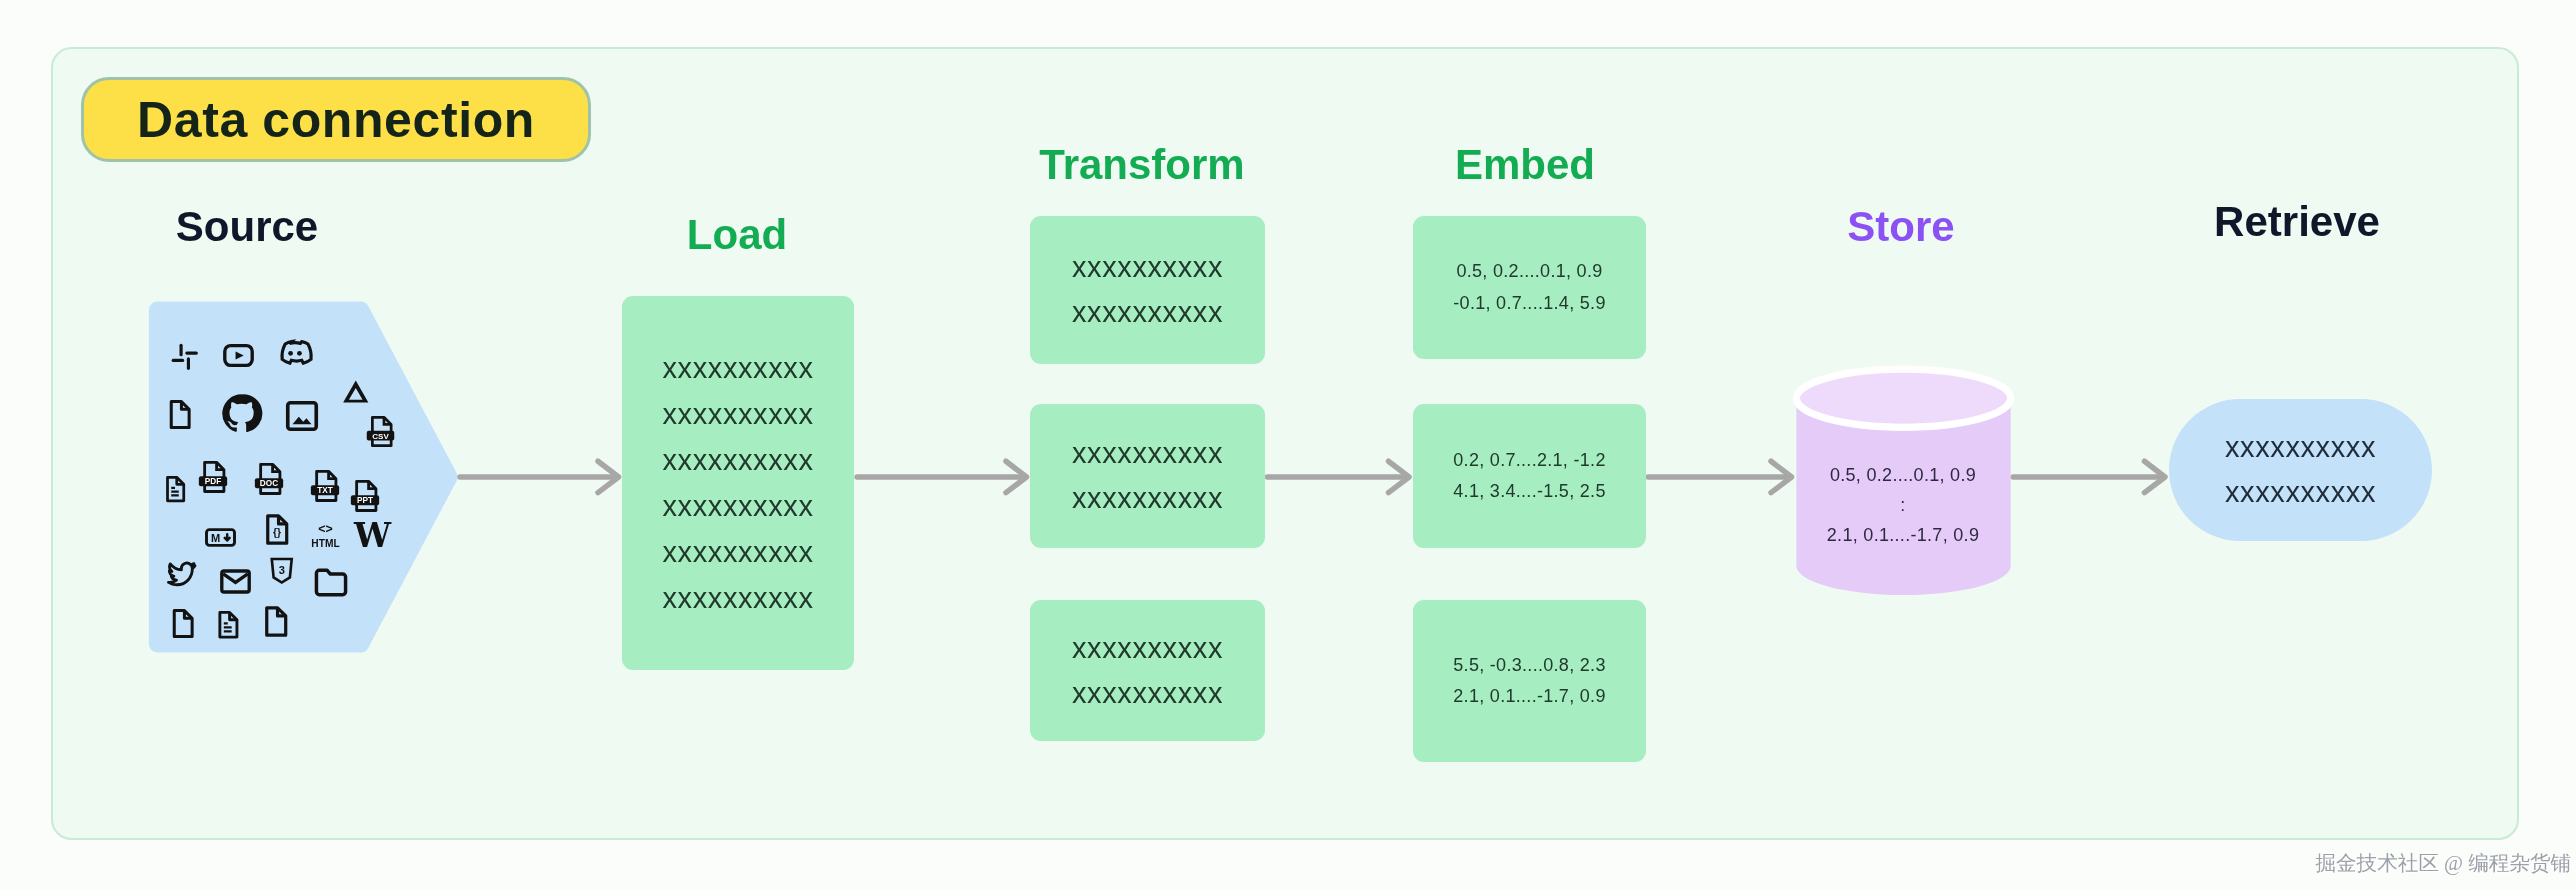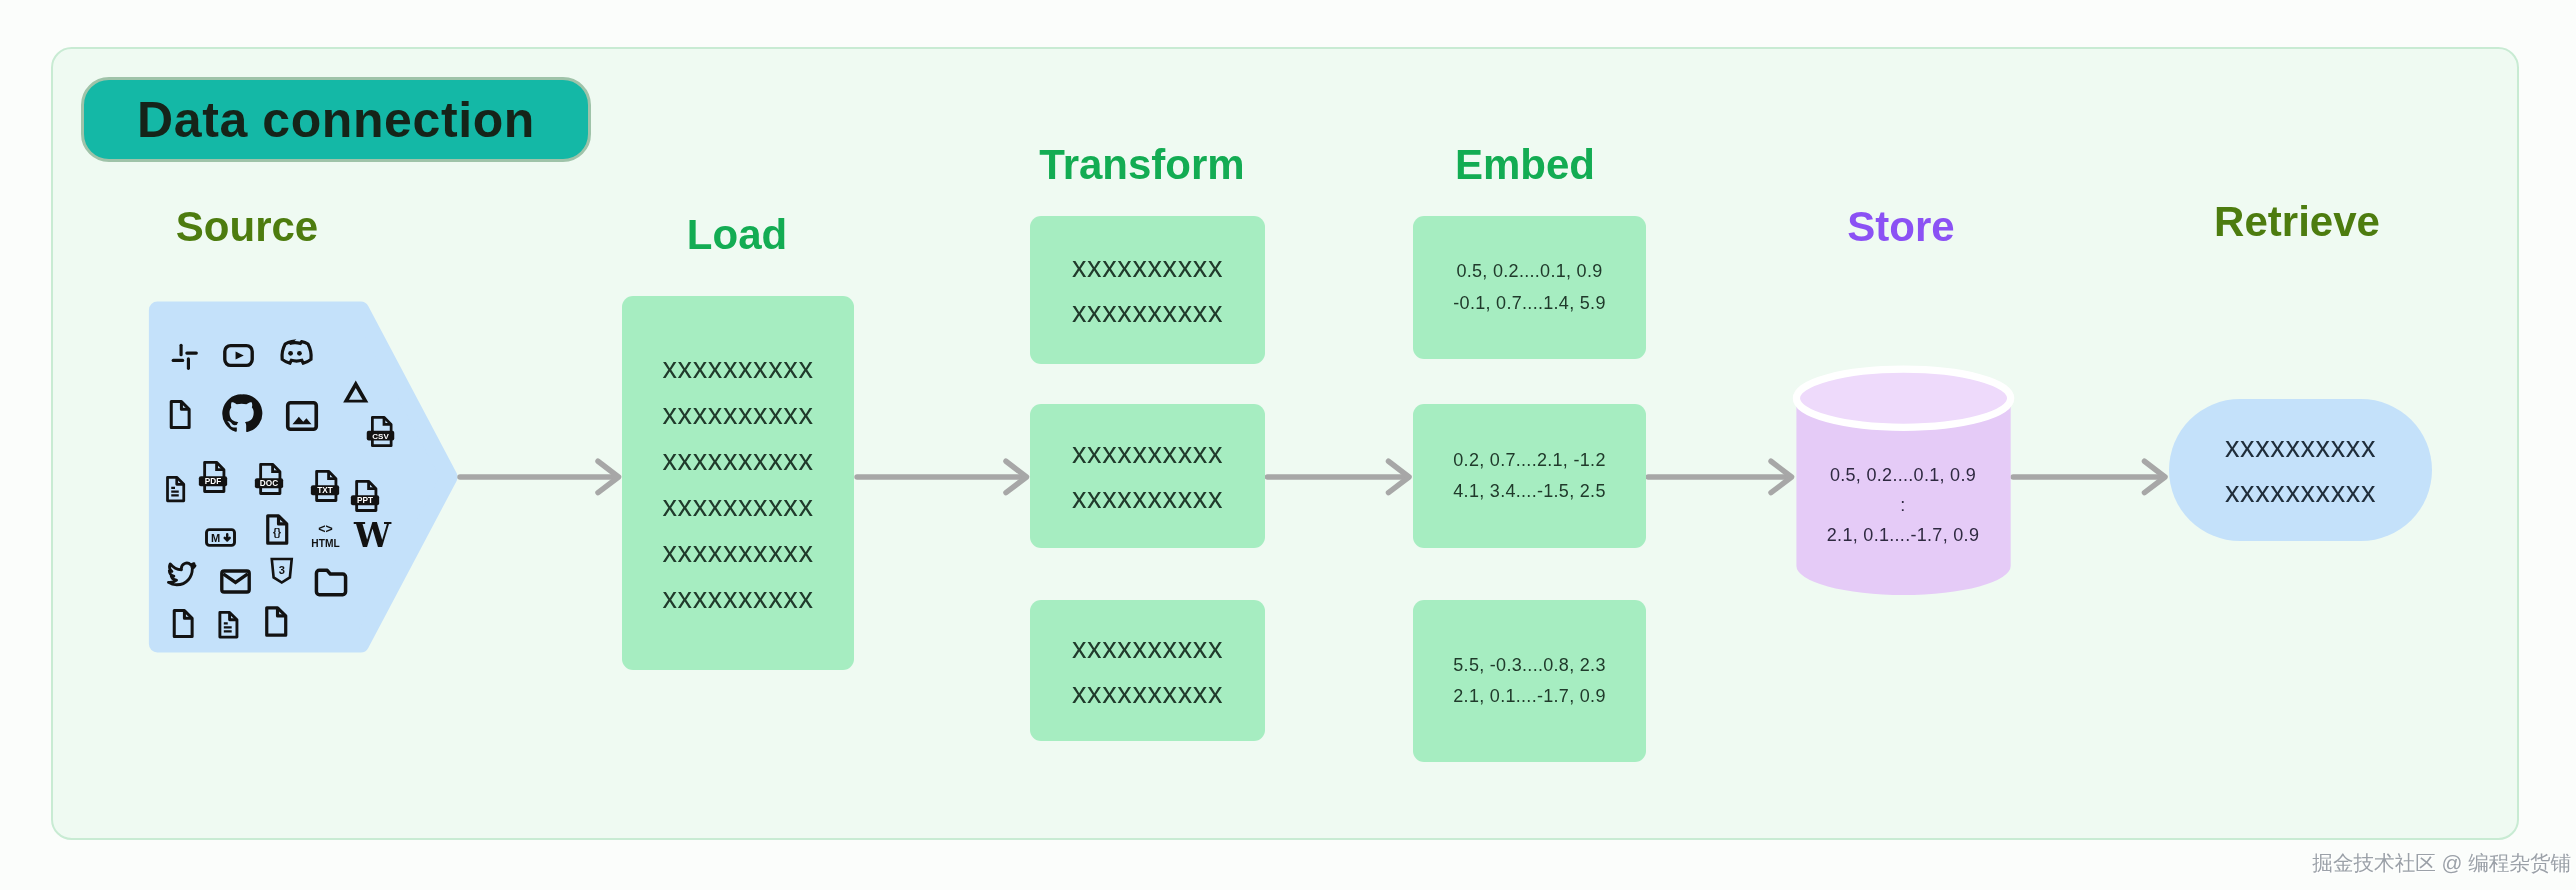--- a/index.html
+++ b/index.html
@@ -7,29 +7,29 @@
     width:2576px;height:891px;position:relative;overflow:hidden;
     background:#fbfdfb;font-family:"Liberation Sans",sans-serif;
   }
   .panel{
     position:absolute;left:51px;top:47px;width:2468px;height:793px;
     background:#effaf2;border:2.4px solid #c8ebd3;border-radius:20.6px;box-sizing:border-box;
   }
   .shapes{position:absolute;left:0;top:0}
   .badge{
     position:absolute;left:81px;top:77px;width:510px;height:85px;box-sizing:border-box;
-    background:#14b8a6;border:3px solid #9fc3a9;border-radius:28px;
+    background:#fde047;border:3px solid #9fc3a9;border-radius:28px;
     display:flex;align-items:center;justify-content:center;
     font-weight:bold;font-size:50px;color:#152419;letter-spacing:0.6px;
   }
   .heading{
     position:absolute;transform:translate(-50%,-50%);
     font-weight:bold;font-size:42px;white-space:nowrap;letter-spacing:0;
   }
-  .h-blue{color:#4d7c0f}
+  .h-blue{color:#0f172a}
   .h-green{color:#13ac53}
   .h-purple{color:#8b51f4}
   .gbox{
     position:absolute;background:#a6edc1;border-radius:11px;
     display:flex;flex-direction:column;align-items:center;justify-content:center;
     text-align:center;color:#203a2b;
   }
   .xline{font-size:29px;line-height:46px;letter-spacing:0.6px;white-space:nowrap}
   .tline{font-size:29px;line-height:45px;letter-spacing:0.6px;white-space:nowrap}
   .numline{font-size:18px;line-height:31.5px;letter-spacing:0.3px;white-space:nowrap}
@@ -45,21 +45,21 @@
   .store-text .numline{line-height:30px}
   .icons{position:absolute;left:151px;top:306px;width:303px;height:345px}
   .icon{position:absolute}
   .icon svg{width:100%;height:100%;display:block}
   .wiki-w{
     font-family:"DejaVu Serif","Liberation Serif",serif;font-weight:bold;
     font-size:33px;line-height:33px;color:#121212;
   }
   .watermark{
     position:absolute;right:4.8px;top:849px;font-size:20.6px;color:#9ba1a8;
-    text-shadow:1.2px 1.2px 0 #ffffff;white-space:nowrap;
+    text-shadow:1.2px 1.2px 0 #ffffff;white-space:nowrap;font-family:Liberation Serif, serif;
   }
 </style>
 </head>
 <body>
 
 <div>
 
   <div class="panel"></div>
 
   <svg class="shapes" width="2576" height="891" viewBox="0 0 4256 1472">

